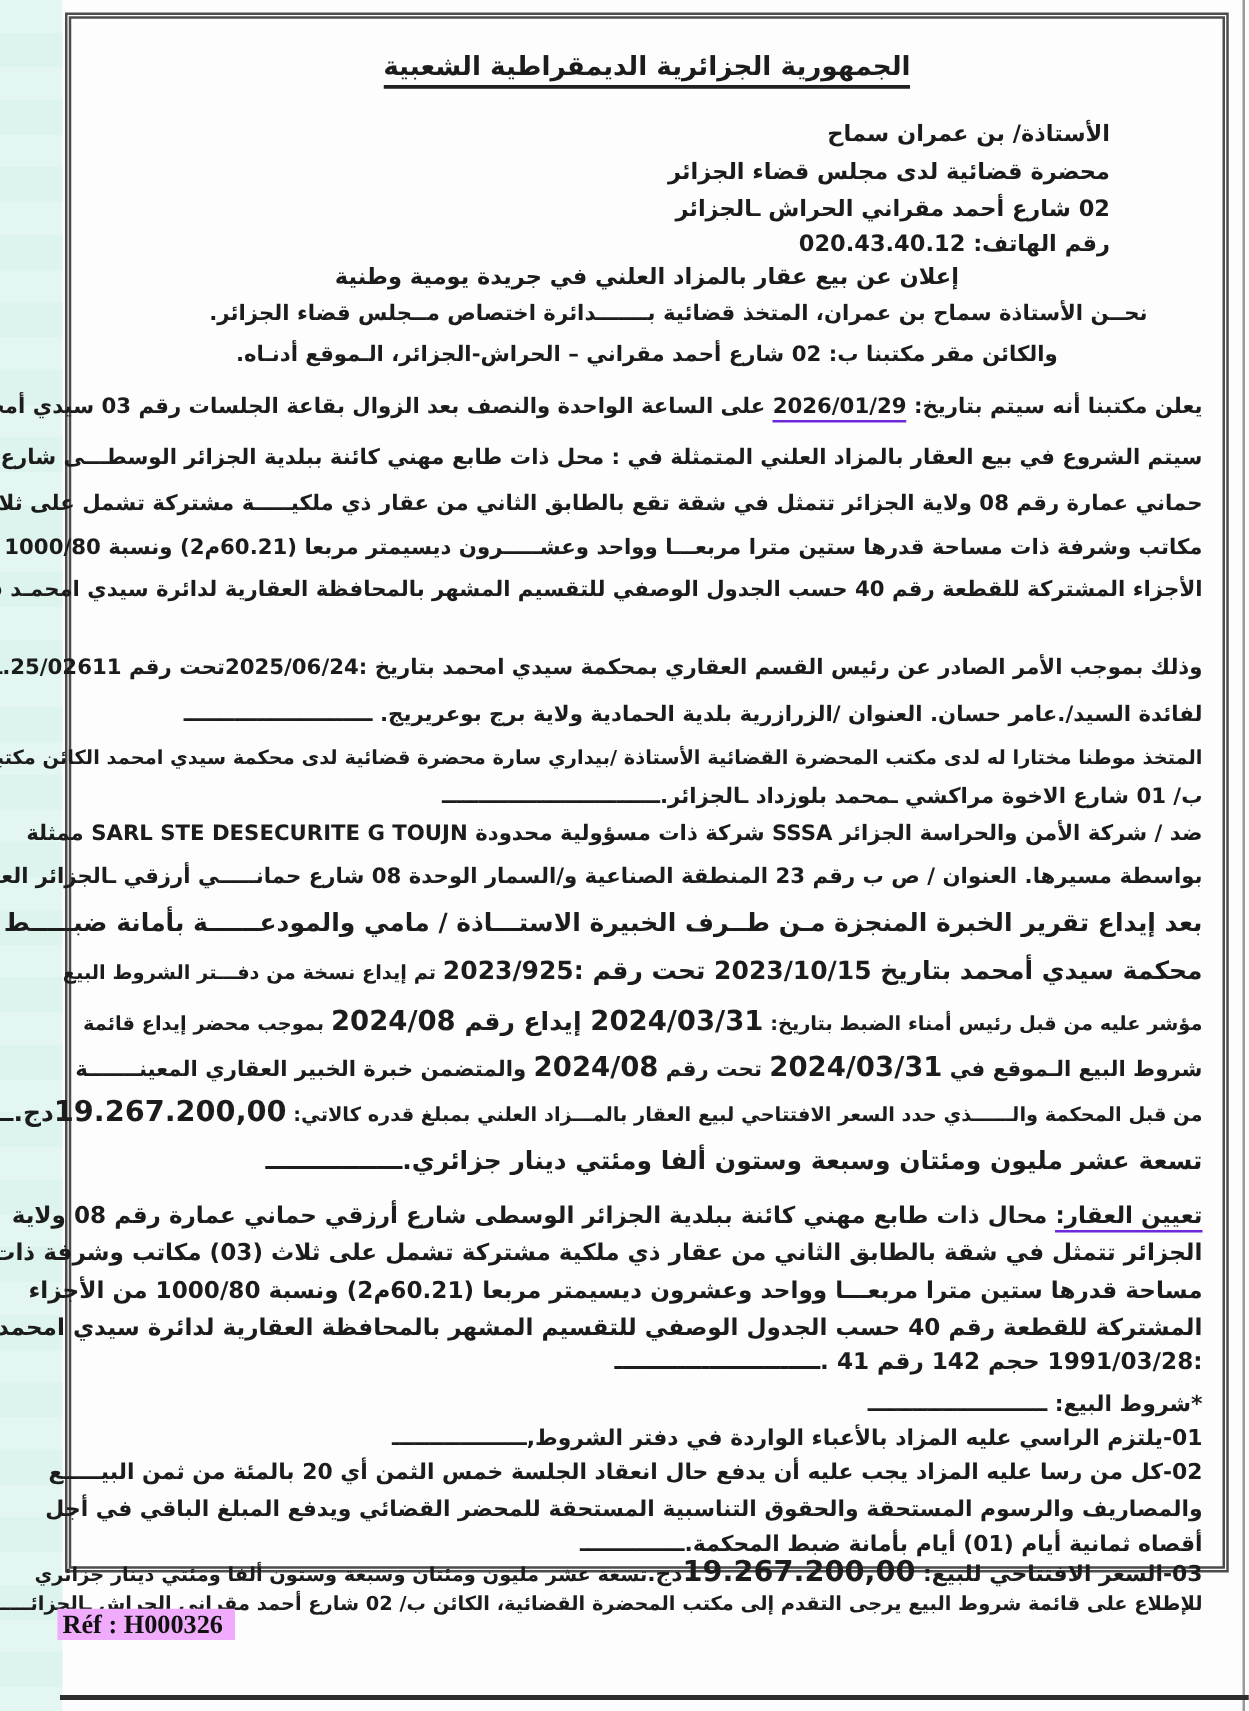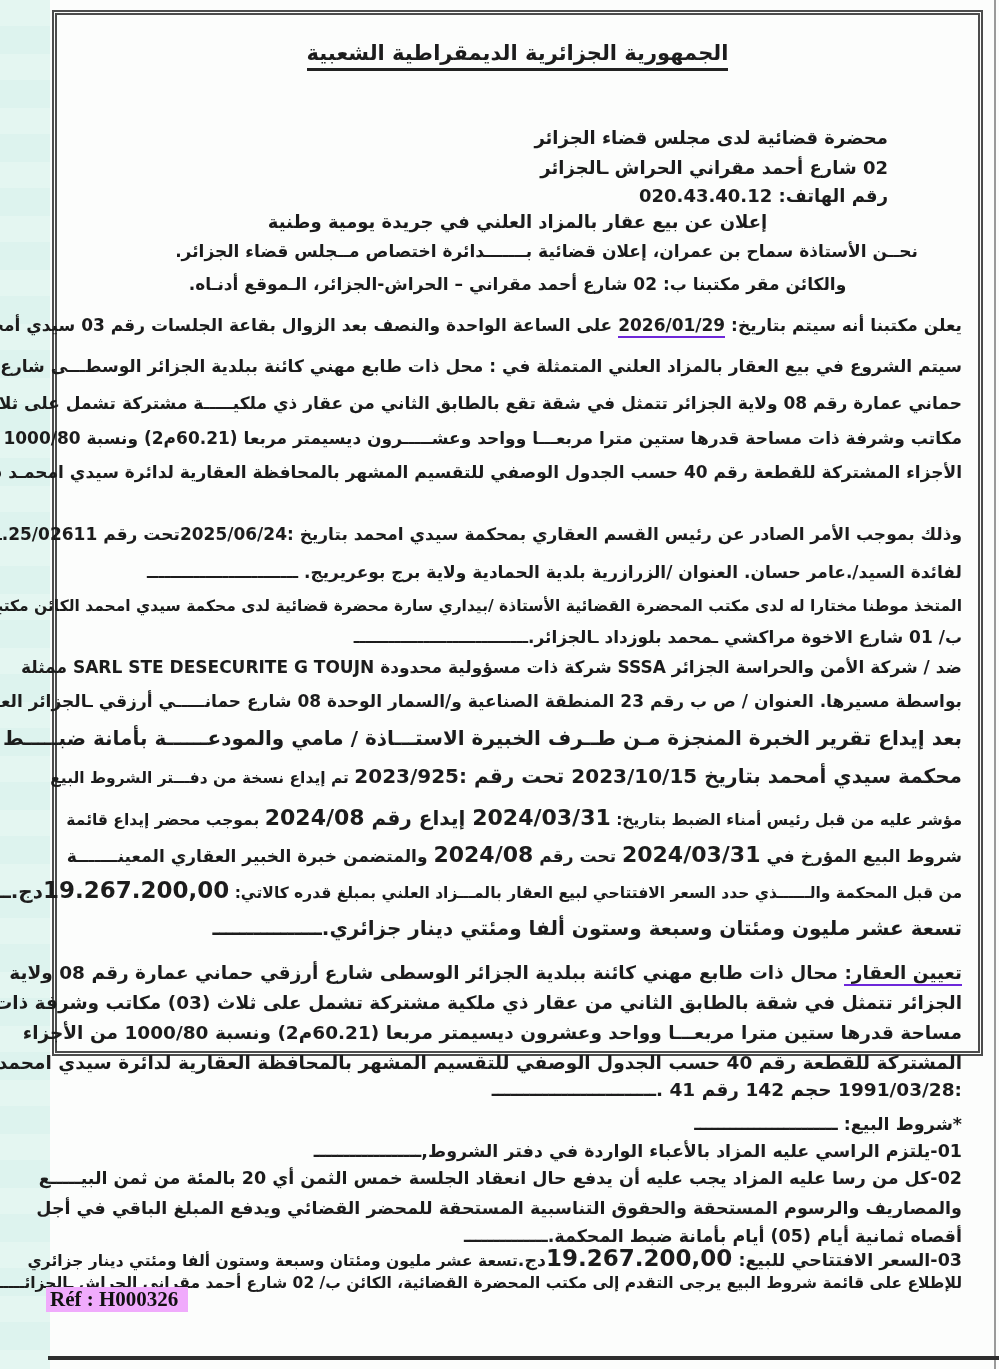--- a/index.html
+++ b/index.html
@@ -9,21 +9,21 @@
     font-family:"DejaVu Sans",sans-serif;
     color:#1c1c1c;
     -webkit-font-smoothing:antialiased;
   }
   .margin-strip{
     position:absolute;left:0;top:0;width:50px;height:1369px;
     background:repeating-linear-gradient(180deg,#e4f6f1 0 26px,#ddf3ee 26px 54px);
   }
   .edge-line{position:absolute;top:0;right:3px;width:2px;height:1369px;background:#9a9a9a;}
   .frame{
-    position:absolute;left:52px;top:10px;width:931px;height:1046px;
+    position:absolute;left:52px;top:10px;width:931px;height:1248px;
     border:5px double #4c4c4c;background:transparent;box-sizing:border-box;padding-left:36px;
   }
   .content{position:absolute;inset:0;direction:rtl;}
   .ln{position:absolute;right:16px;left:16px;text-align:right;font-weight:bold;
       font-size:17px;line-height:1.25;white-space:nowrap;overflow:visible;}
   .ctr{text-align:center;}
   .title{font-size:21px;letter-spacing:.5px;}
   .title .u{border-bottom:3px solid #222;padding-bottom:3px;}
   .hdr{font-size:18px;right:90px;}
   .ann{font-size:18px;}
@@ -47,25 +47,26 @@
 <body>
 
 <div class="margin-strip"></div>
 <div class="edge-line"></div>
 
 <div class="frame">
   <div class="content">
 
     <div class="ln ctr title" style="top:25px"><span class="u">الجمهورية الجزائرية الديمقراطية الشعبية</span></div>
 
+    <div class="ln hdr" style="top:82px">الأستاذة/ بن عمران سماح</div>
     <div class="ln hdr" style="top:112px">محضرة قضائية لدى مجلس قضاء الجزائر</div>
     <div class="ln hdr" style="top:142px">02 شارع أحمد مقراني الحراش ـالجزائر</div>
     <div class="ln hdr" style="top:170px">رقم الهاتف: 020.43.40.12</div>
     <div class="ln ctr ann" style="top:196px">إعلان عن بيع عقار بالمزاد العلني في جريدة يومية وطنية</div>
-    <div class="ln intro" style="top:226px">نحــن الأستاذة سماح بن عمران، إعلان قضائية بـــــــدائرة اختصاص مــجلس قضاء الجزائر.</div>
+    <div class="ln intro" style="top:226px">نحــن الأستاذة سماح بن عمران، المتخذ قضائية بـــــــدائرة اختصاص مــجلس قضاء الجزائر.</div>
     <div class="ln ctr" style="top:259px">والكائن مقر مكتبنا ب: 02 شارع أحمد مقراني – الحراش-الجزائر، الـموقع أدنـاه.</div>
 
     <div class="ln" style="top:300px">
       <span>يعلن مكتبنا أنه سيتم بتاريخ: </span><span class="u2">2026/01/29</span><span> على الساعة الواحدة والنصف بعد الزوال بقاعة الجلسات رقم 03 سيدي أمحمد</span>
     </div>
     <div class="ln" style="top:341px">سيتم الشروع في بيع العقار بالمزاد العلني  المتمثلة في : محل ذات طابع مهني كائنة ببلدية الجزائر الوسطـــى شارع أرزقي</div>
     <div class="ln" style="top:378px">حماني عمارة رقم 08 ولاية الجزائر تتمثل في شقة  تقع بالطابق الثاني من عقار ذي ملكيـــــة مشتركة تشمل على ثلاث (03)</div>
     <div class="ln" style="top:413px">مكاتب وشرفة ذات مساحة قدرها ستين مترا مربعـــا وواحد وعشـــــرون ديسيمتر مربعا (60.21م2) ونسبة 1000/80  من</div>
     <div class="ln" style="top:447px">الأجزاء المشتركة للقطعة رقم 40 حسب الجدول الوصفي للتقسيم المشهر بالمحافظة العقارية لدائرة سيدي امحمـد فـــــــي</div>
     <div class="ln" style="top:509px">وذلك بموجب الأمر الصادر عن رئيس القسم العقاري   بمحكمة سيدي امحمد بتاريخ :2025/06/24تحت رقم 25/02611.ــــــ</div>
@@ -75,40 +76,40 @@
     <div class="ln" style="top:642px">ضد / شركة الأمن والحراسة الجزائر SSSA شركة ذات مسؤولية محدودة SARL STE DESECURITE G TOUJN ممثلة</div>
     <div class="ln" style="top:676px">بواسطة مسيرها. العنوان / ص ب رقم 23 المنطقة الصناعية و/السمار الوحدة 08 شارع حمانـــــي أرزقي ـالجزائر العاصمة.</div>
     <div class="ln big" style="top:711px">بعد إيداع تقرير الخبرة المنجزة مـن طــرف الخبيرة الاستـــاذة / مامي والمودعــــــة بأمانة ضبـــــط</div>
     <div class="ln" style="top:749px">
       <span class="big">محكمة سيدي أمحمد بتاريخ 2023/10/15 تحت رقم :2023/925</span><span class="sm"> تم إيداع نسخة من دفـــتر الشروط البيع</span>
     </div>
     <div class="ln sm" style="top:789px">
       <span>مؤشر عليه من قبل رئيس أمناء الضبط بتاريخ: </span><span class="num-big">2024/03/31</span><span class="big"> إيداع رقم </span><span class="num-big">2024/08</span><span> بموجب محضر إيداع قائمة</span>
     </div>
     <div class="ln" style="top:826px">
-      <span>شروط البيع المؤرخ في </span><span class="num-big">2024/03/31</span><span> تحت رقم </span><span class="num-big">2024/08</span><span> والمتضمن خبرة الخبير العقاري المعينـــــــة</span>
+      <span>شروط البيع الـموقع في </span><span class="num-big">2024/03/31</span><span> تحت رقم </span><span class="num-big">2024/08</span><span> والمتضمن خبرة الخبير العقاري المعينـــــــة</span>
     </div>
     <div class="ln sm" style="top:861px">
       <span>من قبل المحكمة والــــــذي حدد السعر الافتتاحي لبيع العقار بالمـــزاد العلني بمبلغ قدره كالاتي: </span><span class="amount">19.267.200,00</span><span class="big">دج.ـــ</span>
     </div>
     <div class="ln words" style="top:901px">تسعة عشر مليون ومئتان وسبعة وستون ألفا ومئتي دينار جزائري.ــــــــــــــــ</div>
 
     <div class="ln desig" style="top:946px">
       <span class="u2">تعيين العقار:</span><span> محال ذات طابع مهني كائنة ببلدية الجزائر الوسطى شارع أرزقي حماني عمارة رقم 08 ولاية</span>
     </div>
     <div class="ln desig" style="top:976px">الجزائر تتمثل في شقة بالطابق الثاني من عقار ذي ملكية مشتركة تشمل على ثلاث (03) مكاتب وشرفة ذات</div>
     <div class="ln desig" style="top:1006px">مساحة قدرها ستين مترا مربعـــا وواحد وعشرون ديسيمتر مربعا (60.21م2) ونسبة 1000/80  من الأجزاء</div>
     <div class="ln desig" style="top:1036px">المشتركة للقطعة رقم 40 حسب الجدول الوصفي للتقسيم المشهر بالمحافظة العقارية لدائرة سيدي امحمد في</div>
     <div class="ln desig" style="top:1063px">:1991/03/28 حجم 142 رقم 41 .ــــــــــــــــــــــــــ</div>
 
     <div class="ln cond" style="top:1089px">*شروط البيع: ــــــــــــــــــــــــ</div>
     <div class="ln cond" style="top:1116px">01-يلتزم الراسي عليه المزاد بالأعباء الواردة في دفتر الشروط,ــــــــــــــــــ</div>
     <div class="ln cond" style="top:1143px">02-كل من رسا عليه المزاد يجب عليه أن يدفع حال انعقاد الجلسة خمس الثمن أي 20 بالمئة من ثمن البيـــــع</div>
     <div class="ln cond" style="top:1173px">والمصاريف والرسوم المستحقة والحقوق التناسبية المستحقة للمحضر القضائي ويدفع المبلغ الباقي في أجل</div>
-    <div class="ln cond" style="top:1201px">أقصاه ثمانية أيام (05) أيام بأمانة ضبط المحكمة.ــــــــــــــ</div>
+    <div class="ln cond" style="top:1201px">أقصاه ثمانية أيام (01) أيام بأمانة ضبط المحكمة.ــــــــــــــ</div>
     <div class="ln sm" style="top:1229px">
       <span class="cond">03-السعر الافتتاحي للبيع: </span><span class="amount">19.267.200,00</span><span class="cond">دج.</span><span>تسعة عشر مليون ومئتان وسبعة وستون ألفا ومئتي دينار جزائري</span>
     </div>
     <div class="ln sm" style="top:1259px">للإطلاع على قائمة شروط البيع يرجى التقدم إلى مكتب المحضرة القضائية، الكائن ب/ 02 شارع أحمد مقراني الحراش ـالجزائـــــــر.</div>
   </div>
 </div>
 
 <div class="ref">Réf : H000326</div>
 <div class="next-rule"></div>
 

